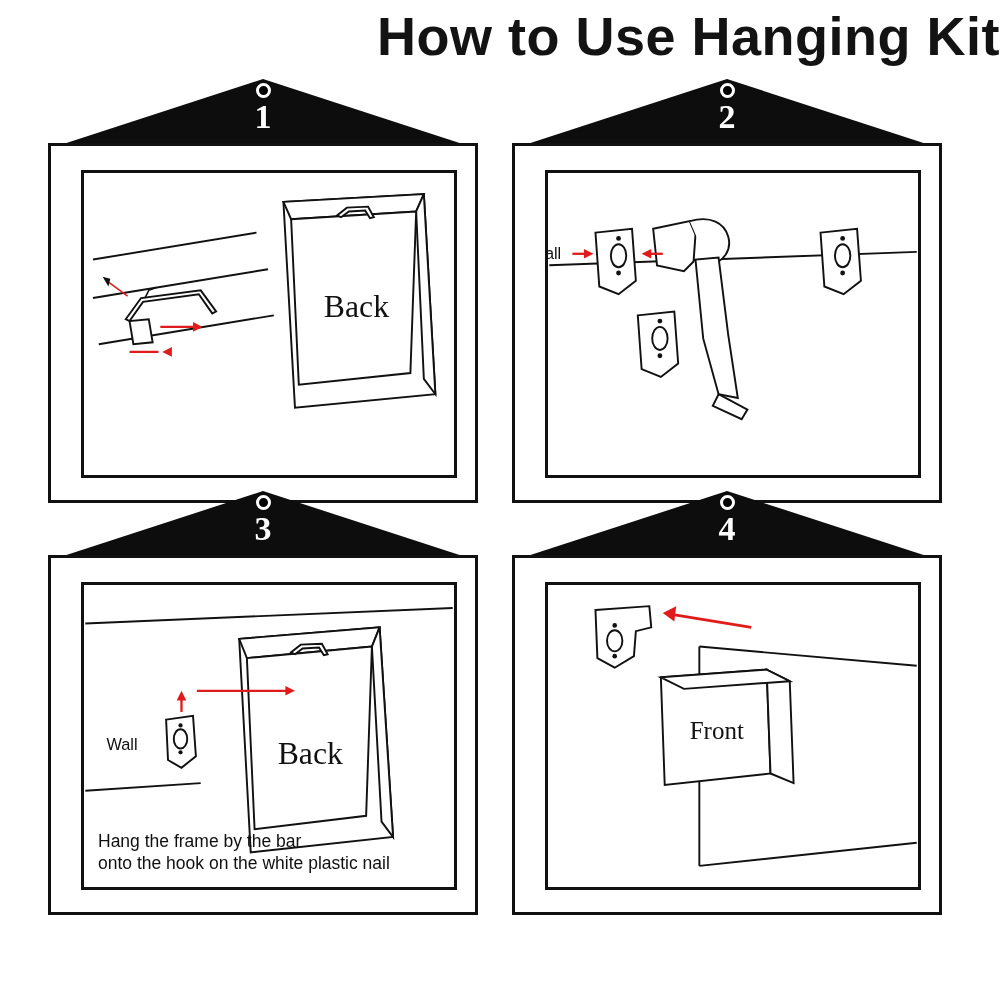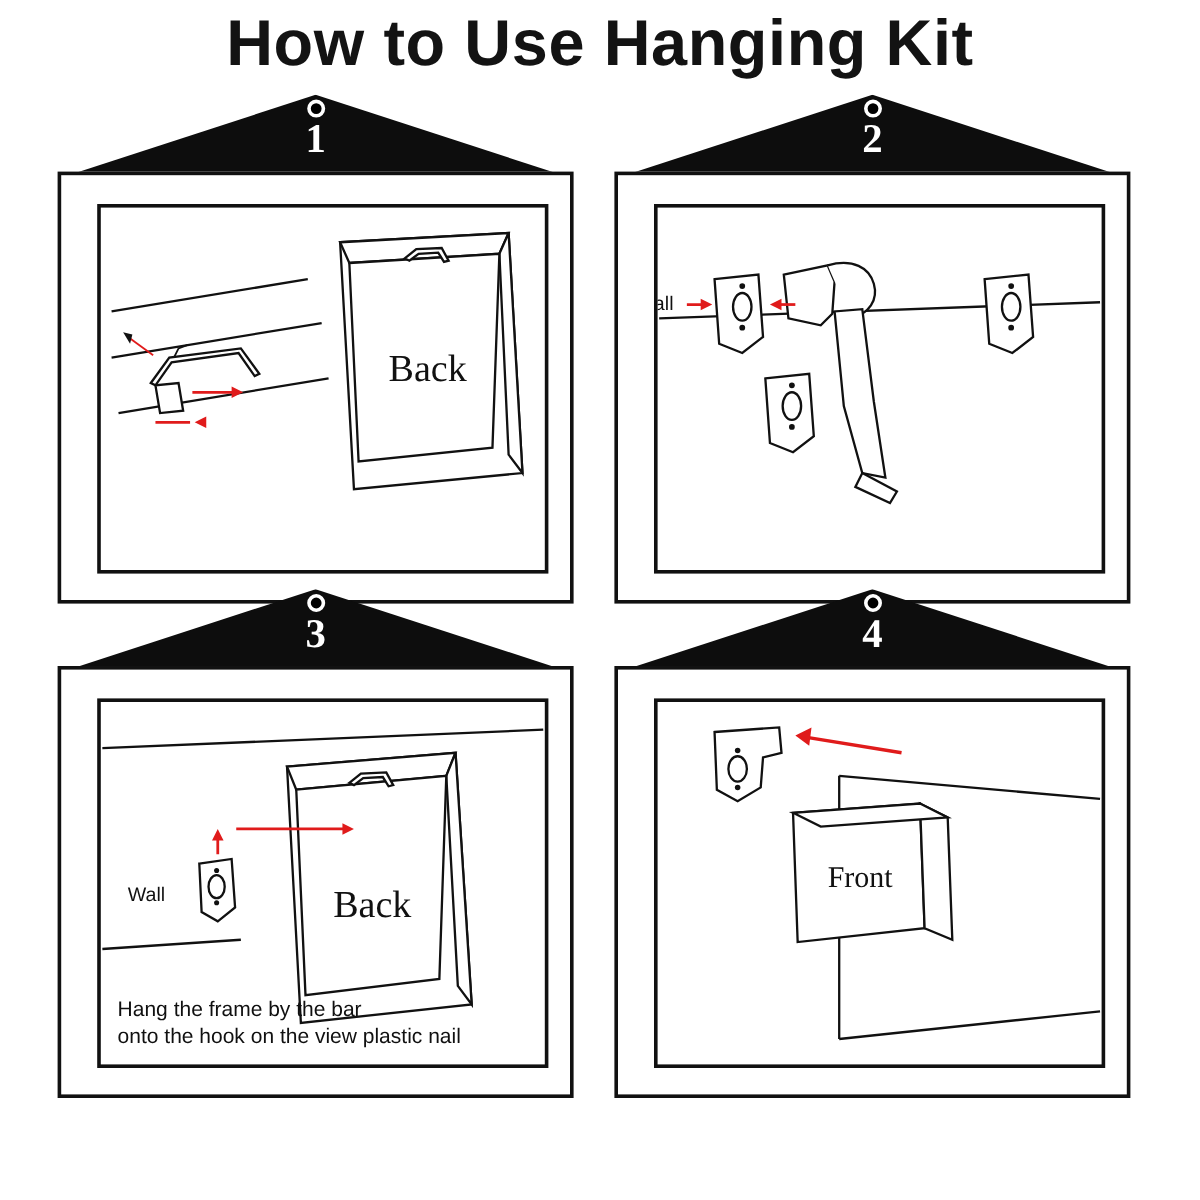--- a/index.html
+++ b/index.html
@@ -9,21 +9,21 @@
   }
   body {
     width: 1000px;
     height: 1000px;
     font-family: "Liberation Sans", sans-serif;
     color: #111111;
     overflow: hidden;
     position: relative;
   }
   #page-title {
-    text-align: center;
+    text-align: right;
     font-size: 54px;
     font-weight: bold;
     letter-spacing: 0.5px;
     padding-top: 8px;
     line-height: 1.05;
     color: #131313;
   }
   .grid {
     position: relative;
     width: 1000px;
@@ -246,21 +246,21 @@
               <line x1="116" y1="110" x2="214" y2="110"></line>
               <line x1="100" y1="132" x2="100" y2="116"></line>
             </g>
             <polygon points="218,110 208,105 208,115" fill="#e01b1b" stroke="none"></polygon>
             <polygon points="100,110 95,120 105,120" fill="#e01b1b" stroke="none"></polygon>
           </g>
           <text x="22" y="172" font-family="Liberation Sans, sans-serif" font-size="17" fill="#111">Wall</text>
           <text x="200" y="186" font-family="Liberation Serif, serif" font-size="33" fill="#111">Back</text>
         </svg>
         <div class="caption">Hang the frame by the bar
-onto the hook on the view plastic nail</div>
+onto the hook on the white plastic nail</div>
       </div>
     </div>
   </div>
 
   <div class="panel p4">
     <svg class="roof" viewBox="0 0 430 70">
       <polygon points="0,70 215,0 430,70" fill="#0d0d0d"></polygon>
     </svg>
     <div class="badge">
       <div class="dot"></div>

